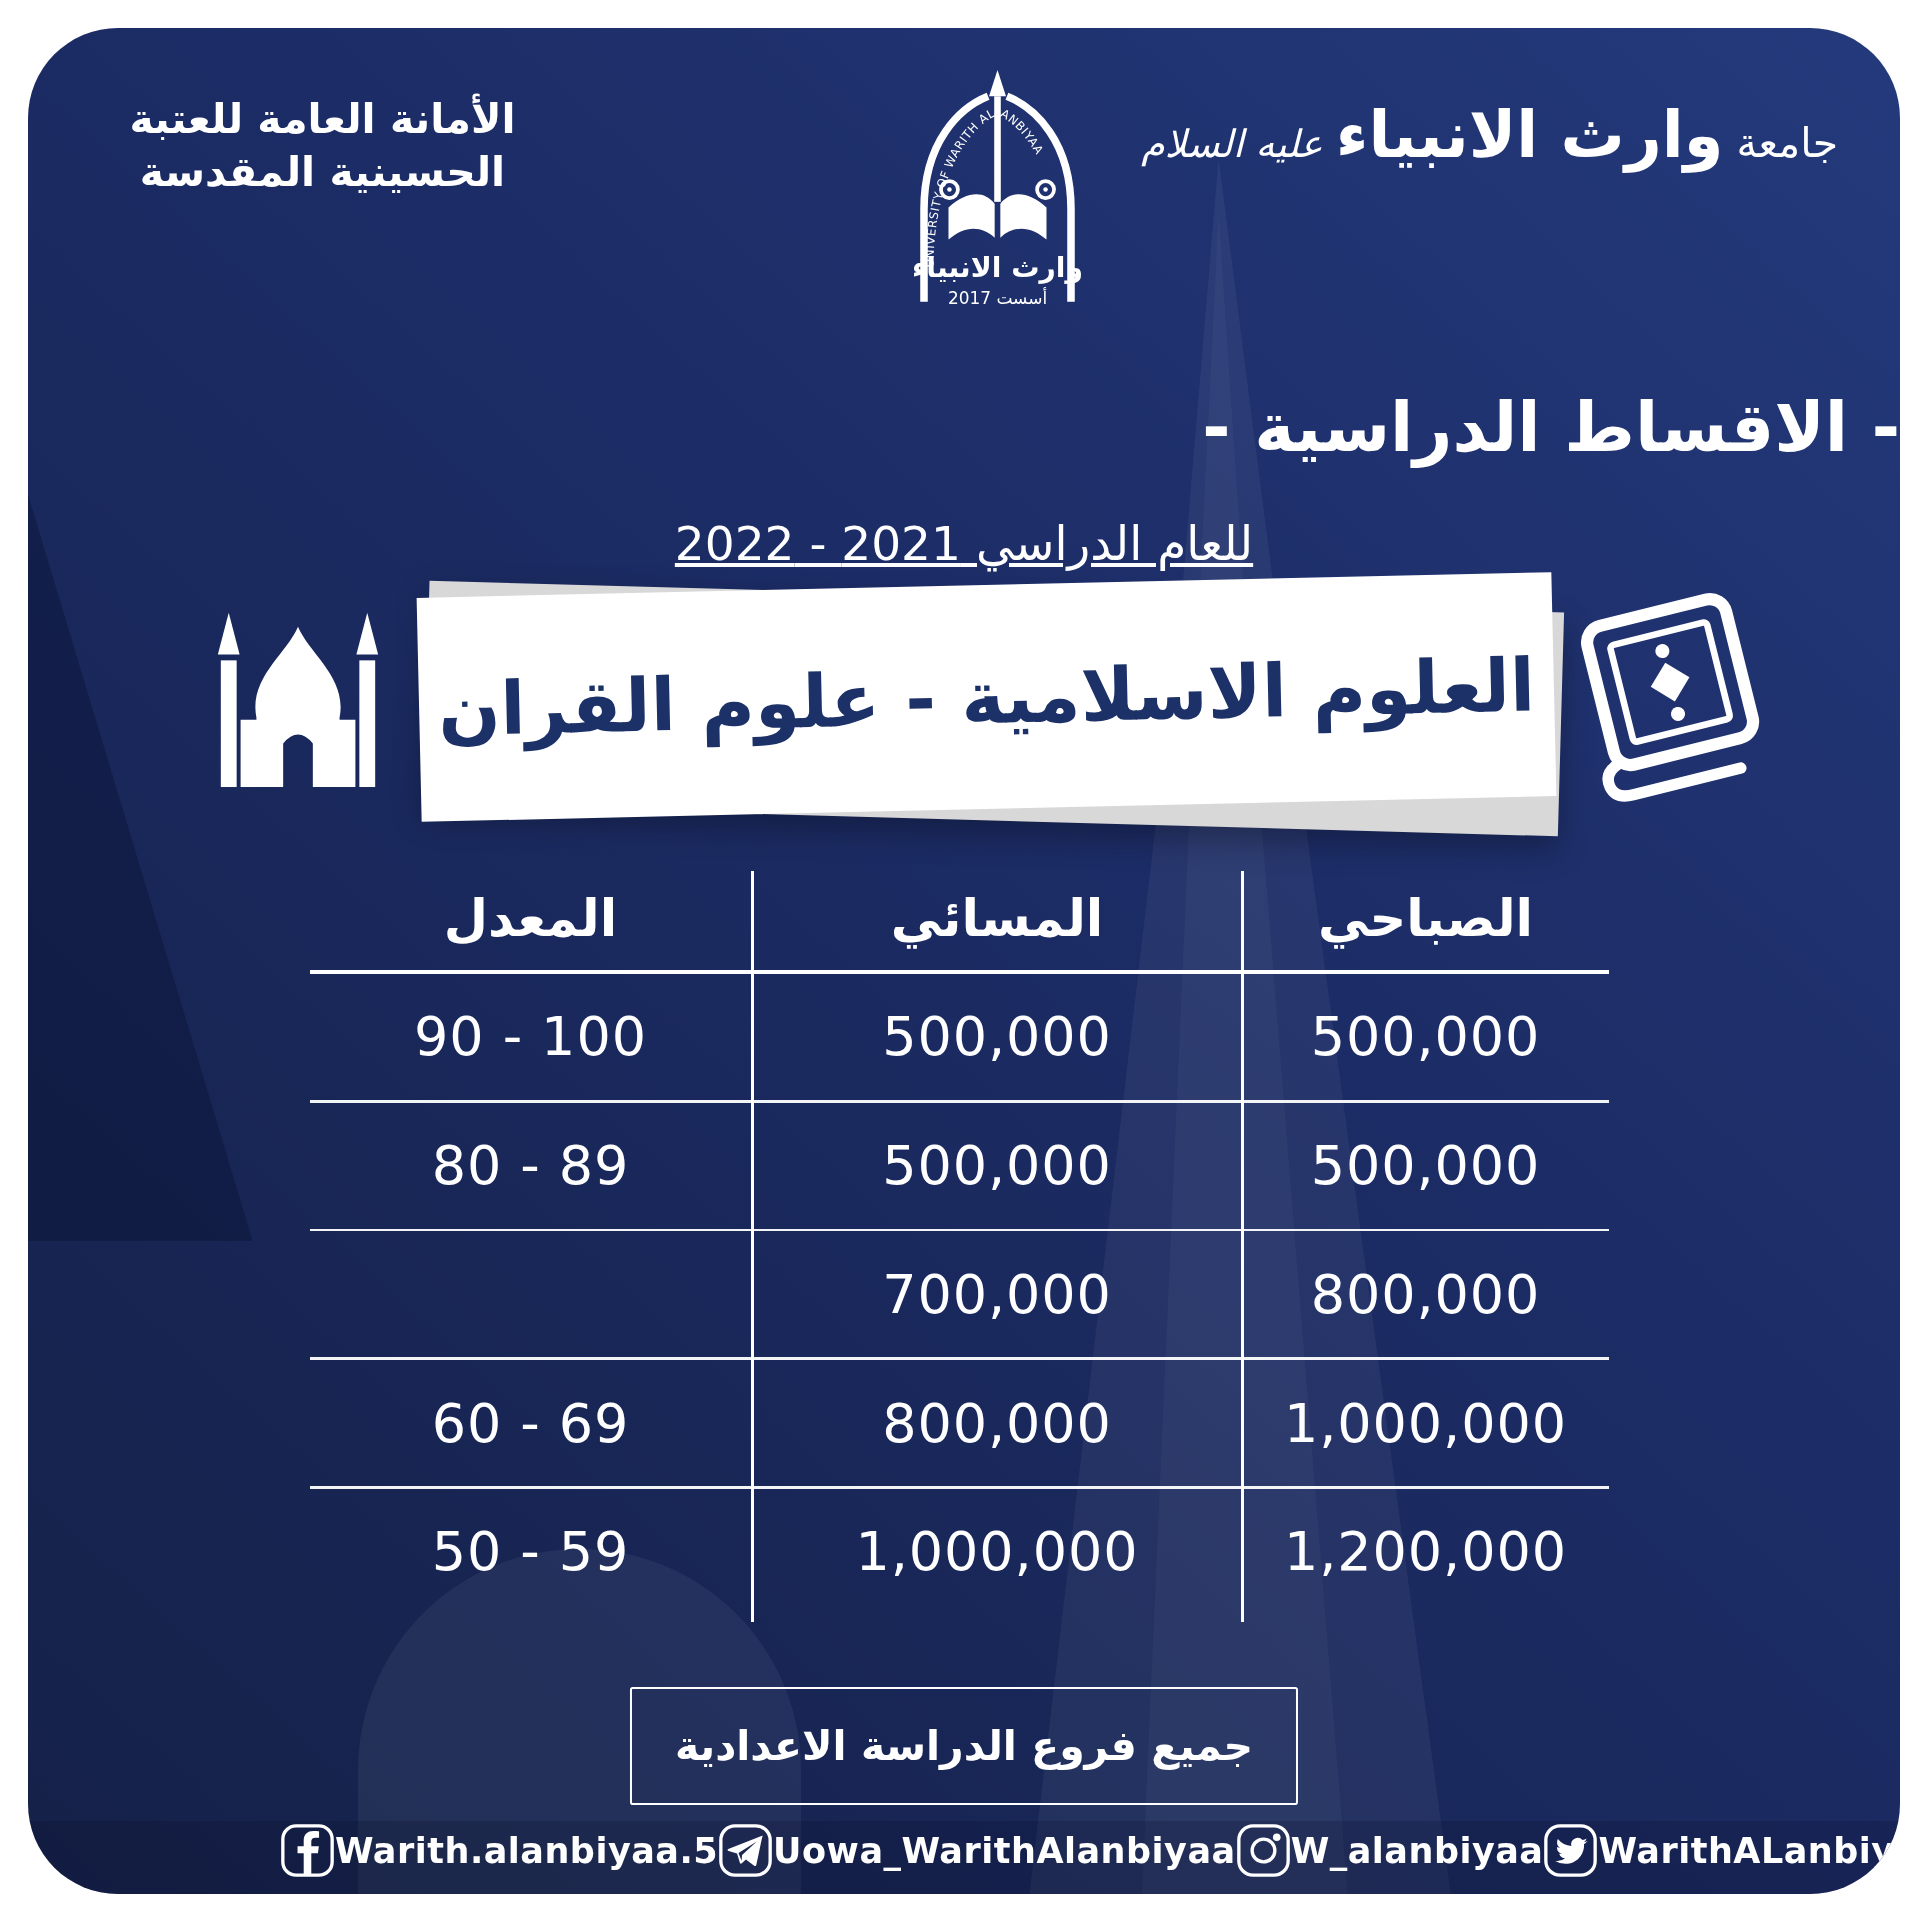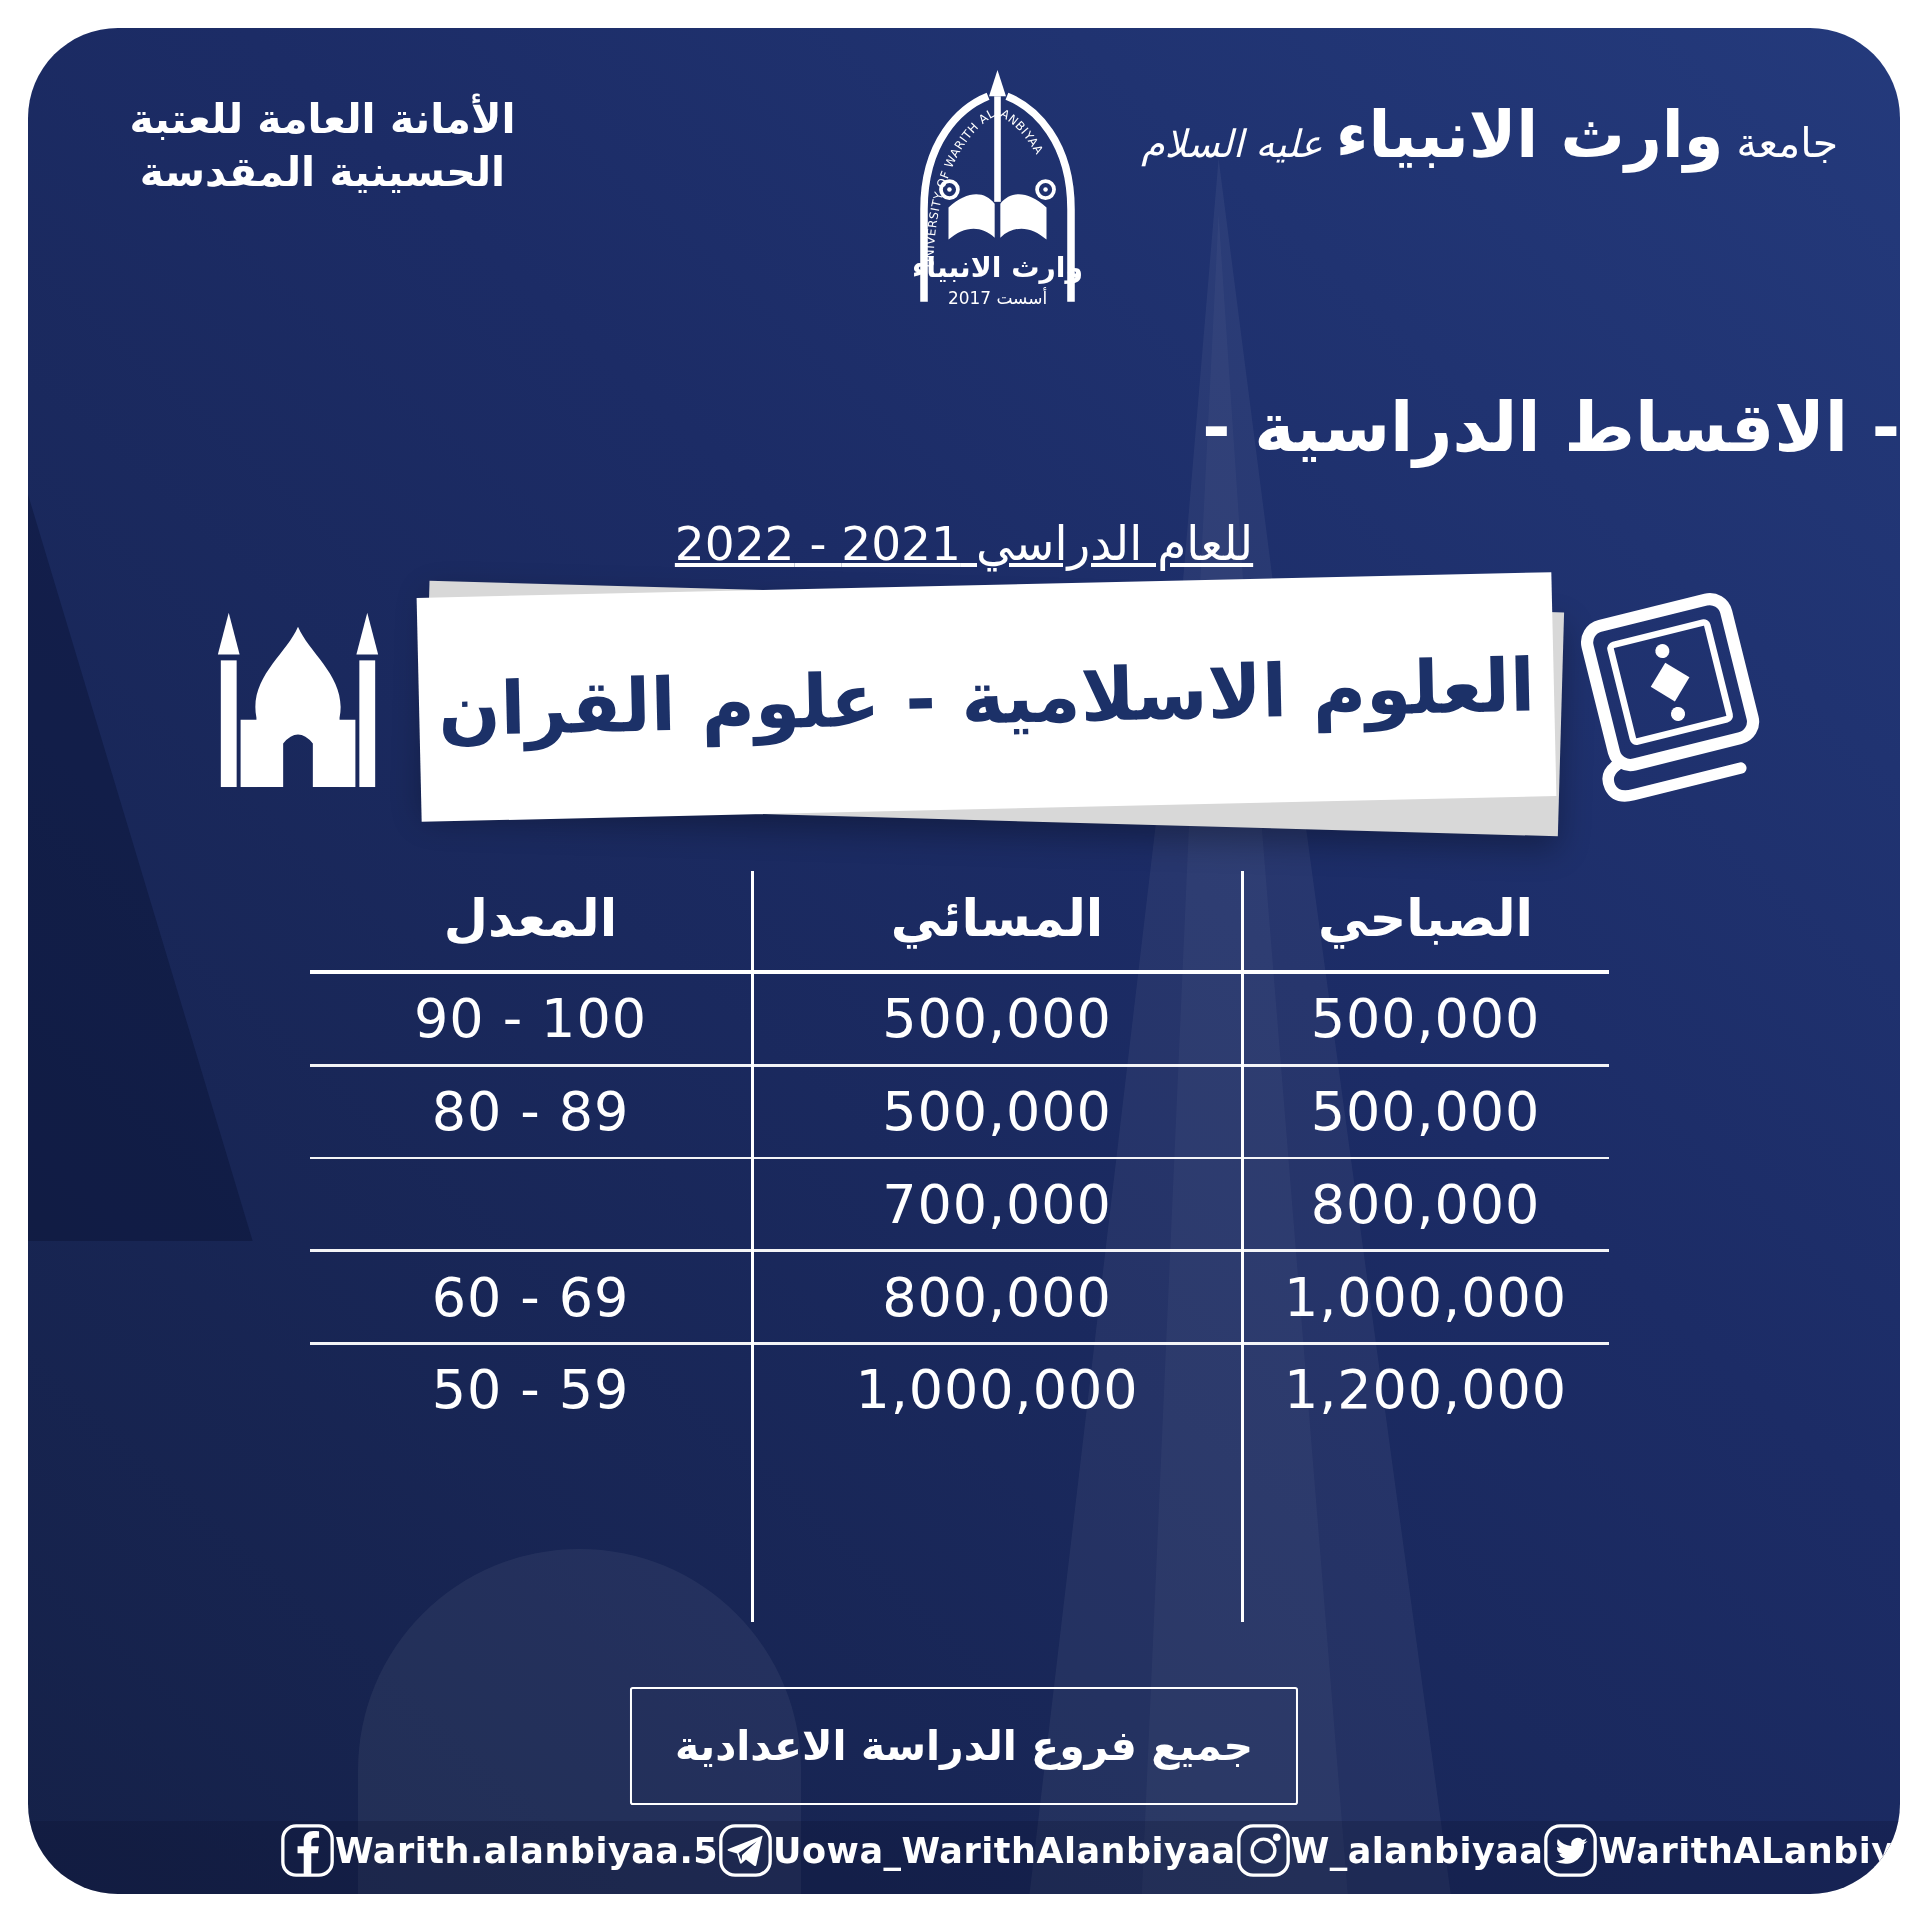--- a/index.html
+++ b/index.html
@@ -36,21 +36,21 @@
                box-shadow:0 13px 32px rgba(0,0,0,0.30);}
   .banner-front{position:absolute;inset:0;background:#ffffff;transform:rotate(-1.3deg);
                 display:flex;align-items:center;justify-content:center;}
   .banner-front .bt{color:#1c3168;font-size:73px;font-weight:bold;direction:rtl;white-space:nowrap;}
   .bookicon{position:absolute;left:1537px;top:561px;width:222px;height:218px;}
   
   .ftable{position:absolute;left:282px;top:838px;width:1299px;direction:rtl;color:#fff;}
   .thead,.trow{display:grid;grid-template-columns:367px 490px 443px;}
   .th{height:104px;display:flex;align-items:center;justify-content:center;
       font-size:51px;font-weight:bold;}
-  .td{height:90px;display:flex;align-items:center;justify-content:center;
+  .td{height:126px;display:flex;align-items:center;justify-content:center;
       font-size:54px;letter-spacing:0.9px;}
   .hline{height:3.8px;background:#ffffff;}
   .hline.thin{height:2.8px;background:rgba(255,255,255,0.95);}
   .vline{position:absolute;top:843px;height:751px;width:2.8px;background:#ffffff;}
   .v1{left:1213px;} .v2{left:723px;}
   
   .badge{position:absolute;left:50%;transform:translateX(-50%);top:1659px;color:#fff;
          border:2.8px solid #ffffff;padding:33px 43px;font-size:41px;font-weight:bold;
          direction:rtl;white-space:nowrap;border-radius:2.8px;}
   

